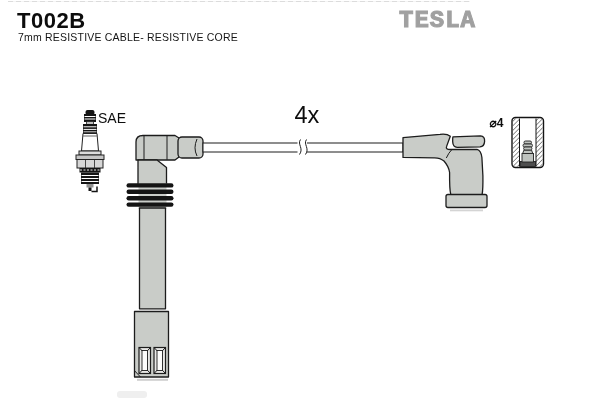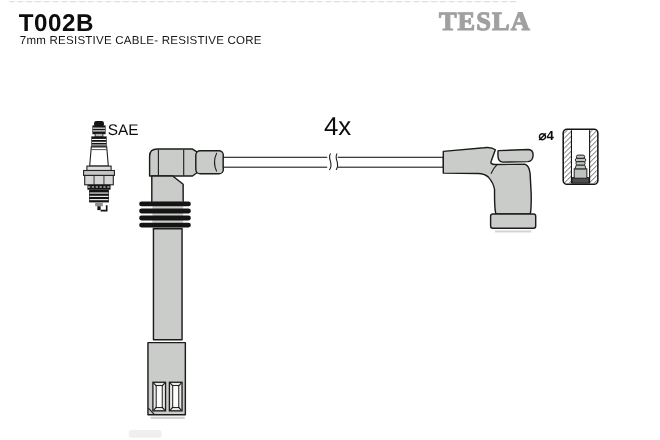--- a/index.html
+++ b/index.html
@@ -4,21 +4,21 @@
 <style>
   :root{ --boot-gray:#c9ccc8; --outline:#1c1c1c; --logo-gray:#a0a0a0; }
   *{margin:0;padding:0;box-sizing:border-box;}
   html,body{width:600px;height:400px;background:#fff;overflow:hidden;
     font-family:"Liberation Sans",sans-serif;}
   .page{position:relative;width:480px;height:400px;background:#fff;}
   .scanline{position:absolute;left:8px;top:1px;width:462px;height:1px;
     background:repeating-linear-gradient(90deg,#dcdcdc 0 5px,#f4f4f4 5px 8px);}
   .part-number{position:absolute;left:17px;top:8px;font-weight:bold;font-size:22px;color:#0d0d0d;letter-spacing:0.5px;}
   .subtitle{position:absolute;left:18px;top:31px;font-size:10.5px;color:#151515;letter-spacing:0.2px;}
-  .brand{position:absolute;left:399px;top:7px;font-family:Liberation Serif, serif;font-weight:bold;
+  .brand{position:absolute;left:399px;top:7px;font-family:Liberation Mono, monospace;font-weight:bold;
     font-size:24px;color:var(--logo-gray);letter-spacing:1px;-webkit-text-stroke:1px var(--logo-gray);}
   svg .boot{fill:var(--boot-gray);stroke:var(--outline);stroke-width:1.3;stroke-linejoin:round;}
   svg .thin{stroke:var(--outline);stroke-width:1;fill:none;}
   svg .blk{fill:#141414;stroke:none;}
   svg .wht{fill:#fff;stroke:var(--outline);stroke-width:1;}
   svg text{font-family:"Liberation Sans",sans-serif;fill:#0d0d0d;}
 </style>
 </head>
 <body>
 

